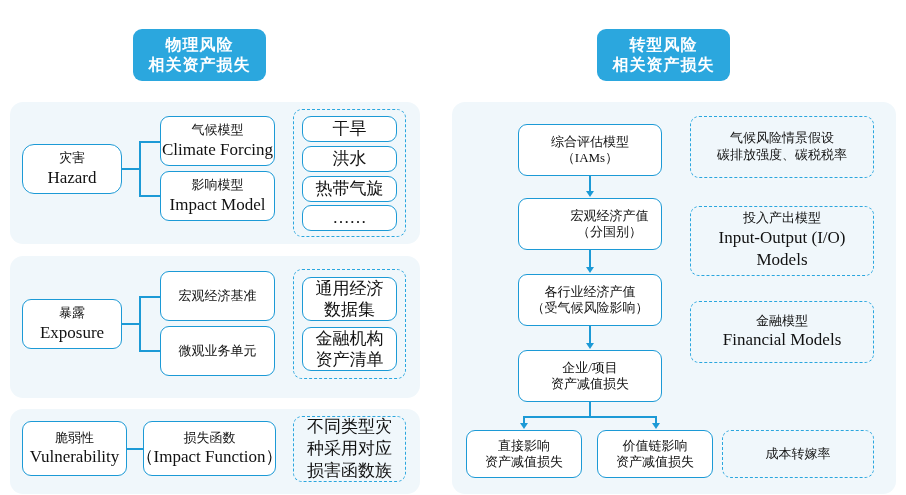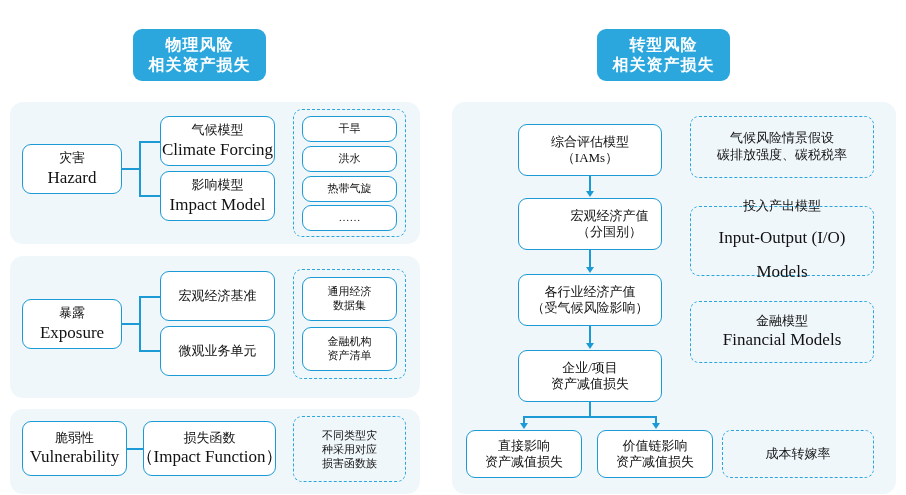--- a/index.html
+++ b/index.html
@@ -27,21 +27,21 @@
   
   .box{
     position:absolute;background:#ffffff;border:1.6px solid #1C9AD6;
     border-radius:9px;display:flex;flex-direction:column;
     align-items:center;justify-content:center;text-align:center;
     color:#111111;line-height:1.24;box-sizing:border-box;
   }
   .box span{display:block;white-space:nowrap;}
   .cn{font-size:13px;}
   .en{font-size:17px;}
-  .sm{font-size:11px;}
+  .sm{font-size:17px;}
 
   
   .dbox{
     position:absolute;border:1.7px dashed #2AA6DE;border-radius:9px;
     display:flex;flex-direction:column;align-items:center;justify-content:center;
     text-align:center;color:#111111;line-height:1.30;box-sizing:border-box;
     background:transparent;
   }
   .dbox span{display:block;white-space:nowrap;}
 
@@ -60,21 +60,21 @@
 
 <div class="stage">
 
   <div class="badge" style="left:133px;top:13px;width:133px;height:52px;">
     <span>物理风险</span>
     <span>相关资产损失</span>
   </div>
 
   <div class="panel" style="left:10px;top:86px;width:410px;height:142px;"></div>
 
-  <div class="box" style="left:22px;top:128px;width:100px;height:50px;">
+  <div class="box" style="left:22px;top:128px;width:100px;height:50px;border-radius:12px;">
     <span class="cn">灾害</span>
     <span class="en">Hazard</span>
   </div>
 
   <div class="ln hln" style="left:122px;top:152px;width:18px;"></div>
   <div class="ln vln" style="left:139px;top:125px;height:55px;"></div>
   <div class="ln hln" style="left:139px;top:125px;width:22px;"></div>
   <div class="ln hln" style="left:139px;top:179px;width:22px;"></div>
 
   <div class="box" style="left:160px;top:100px;width:115px;height:50px;">
@@ -193,21 +193,21 @@
   </div>
   <div class="box" style="left:597px;top:414px;width:116px;height:48px;">
     <span class="cn">价值链影响</span>
     <span class="cn">资产减值损失</span>
   </div>
 
   <div class="dbox" style="left:690px;top:100px;width:184px;height:62px;">
     <span class="cn">气候风险情景假设</span>
     <span class="cn">碳排放强度、碳税税率</span>
   </div>
-  <div class="dbox" style="left:690px;top:190px;width:184px;height:70px;gap:12px;">
+  <div class="dbox" style="left:690px;top:190px;width:184px;height:70px;">
     <span class="cn">投入产出模型</span>
     <span class="en">Input-Output (I/O)</span>
     <span class="en">Models</span>
   </div>
   <div class="dbox" style="left:690px;top:285px;width:184px;height:62px;">
     <span class="cn">金融模型</span>
     <span class="en">Financial Models</span>
   </div>
   <div class="dbox" style="left:722px;top:414px;width:152px;height:48px;">
     <span class="cn">成本转嫁率</span>

